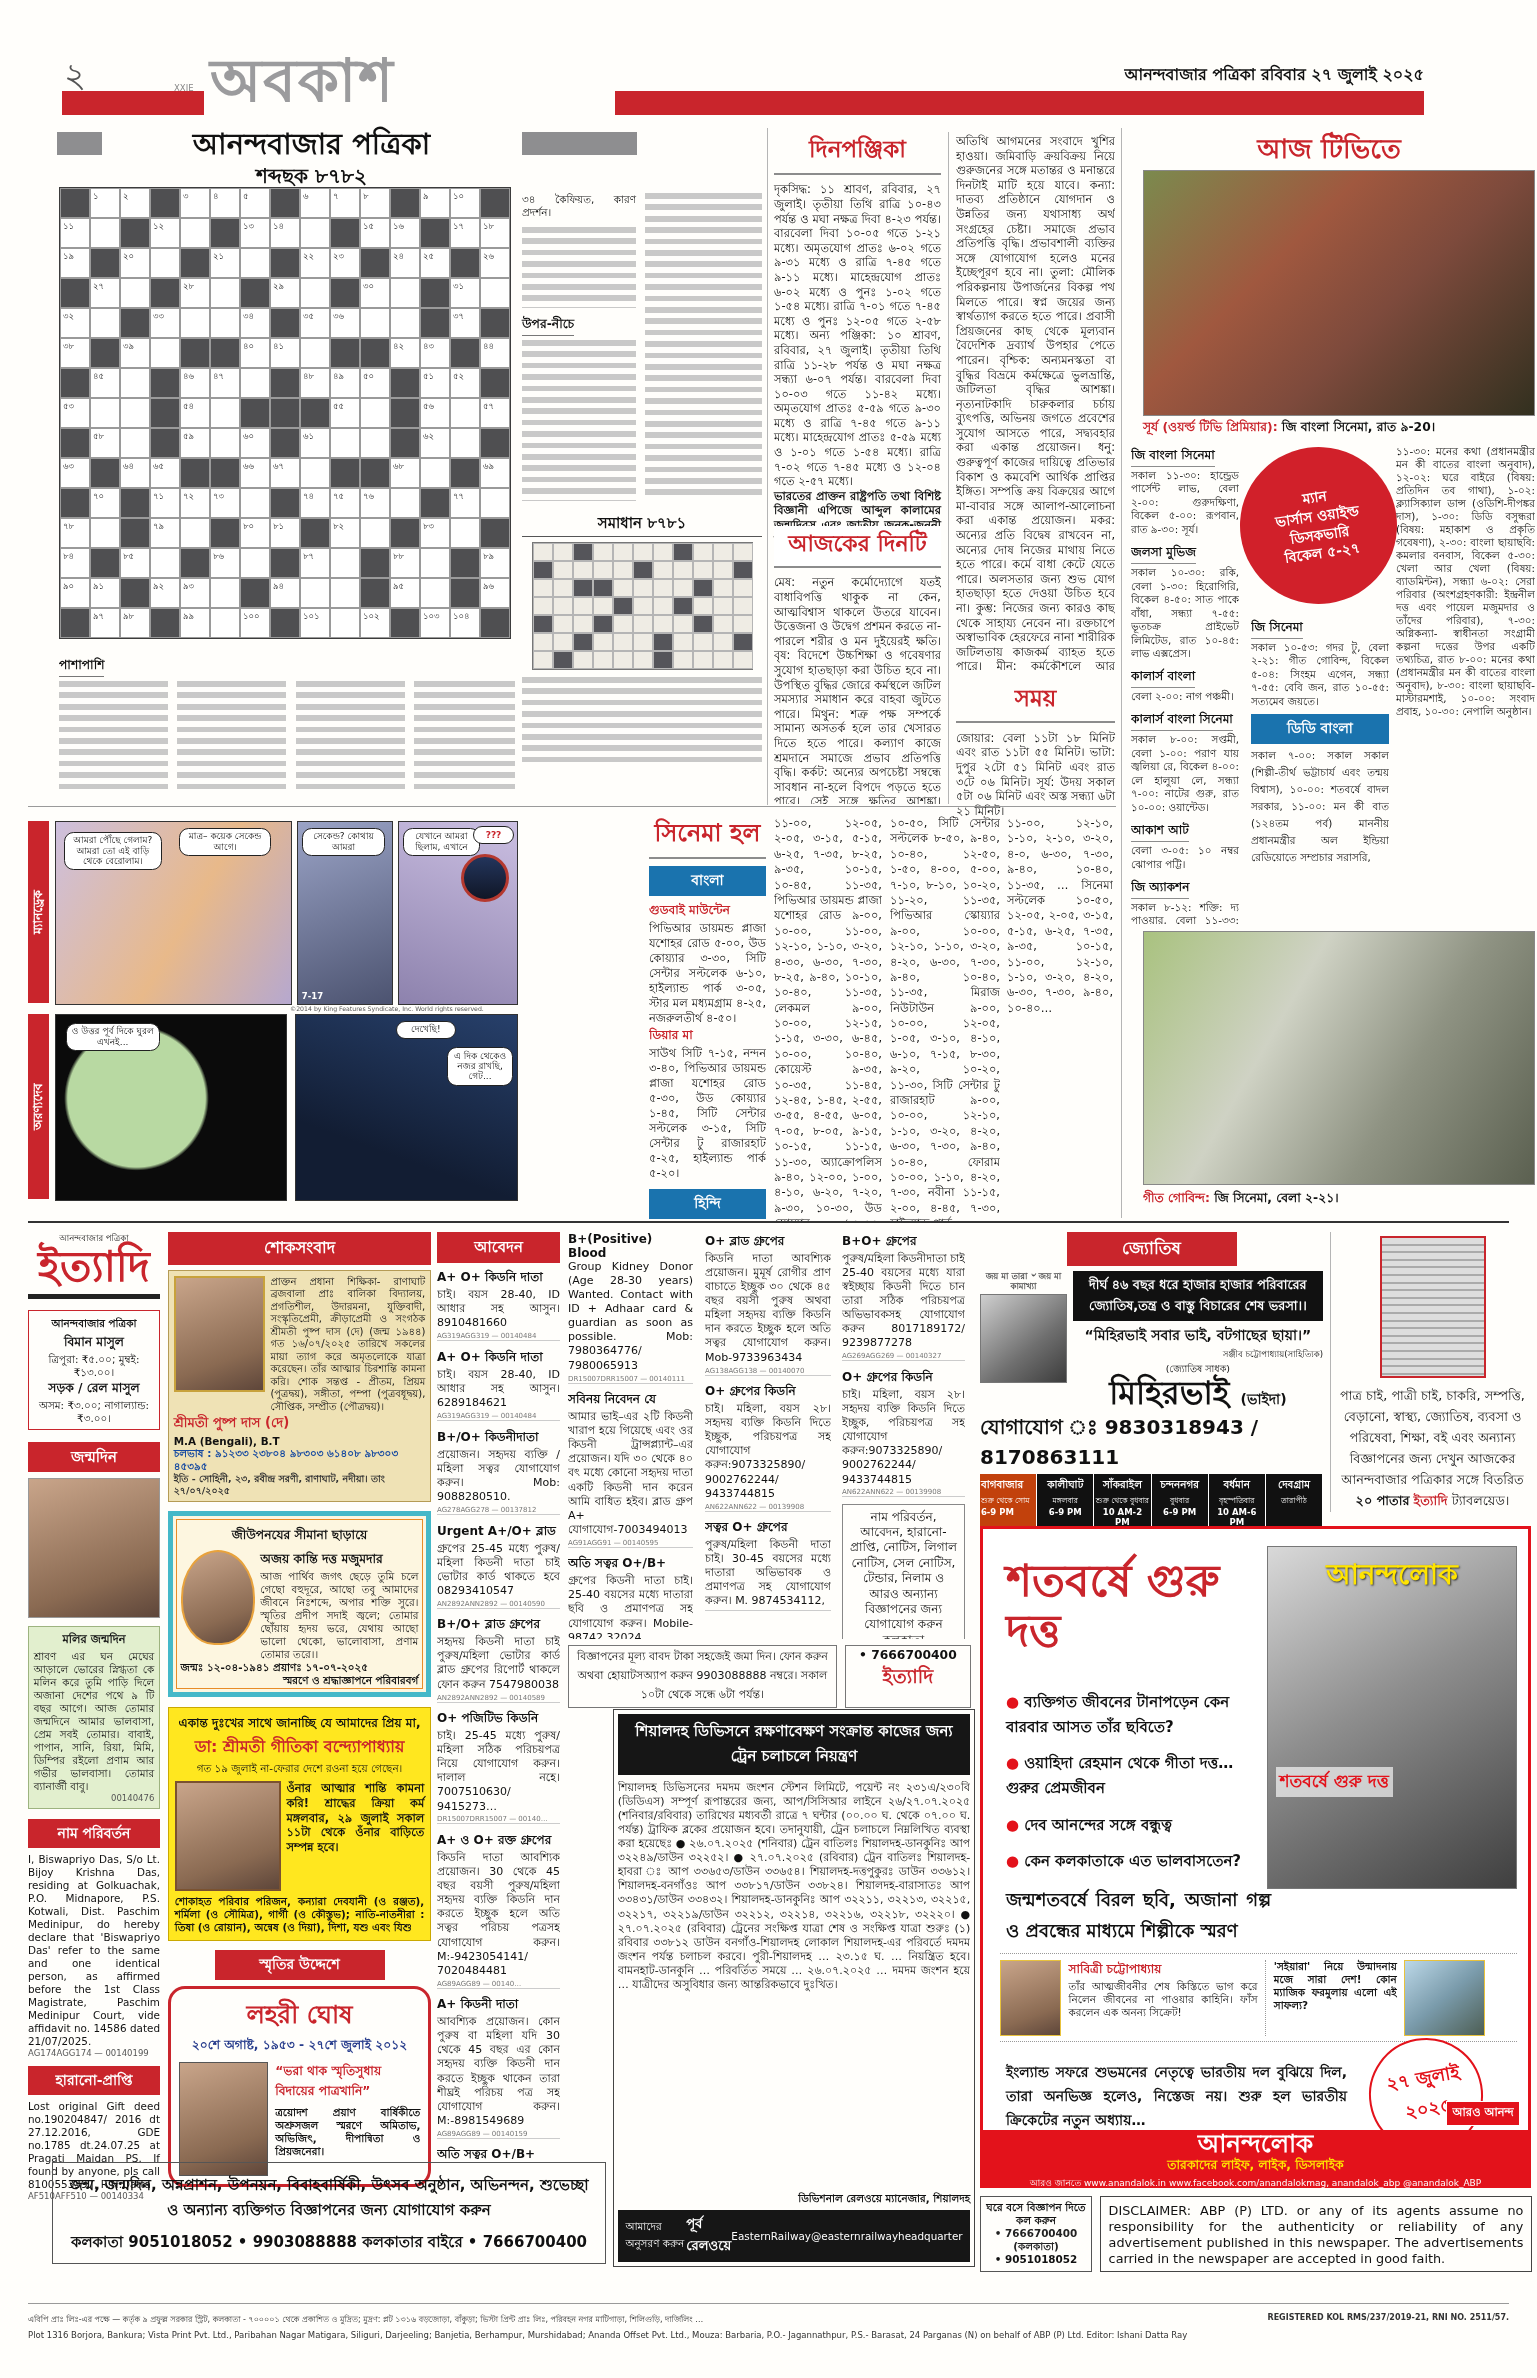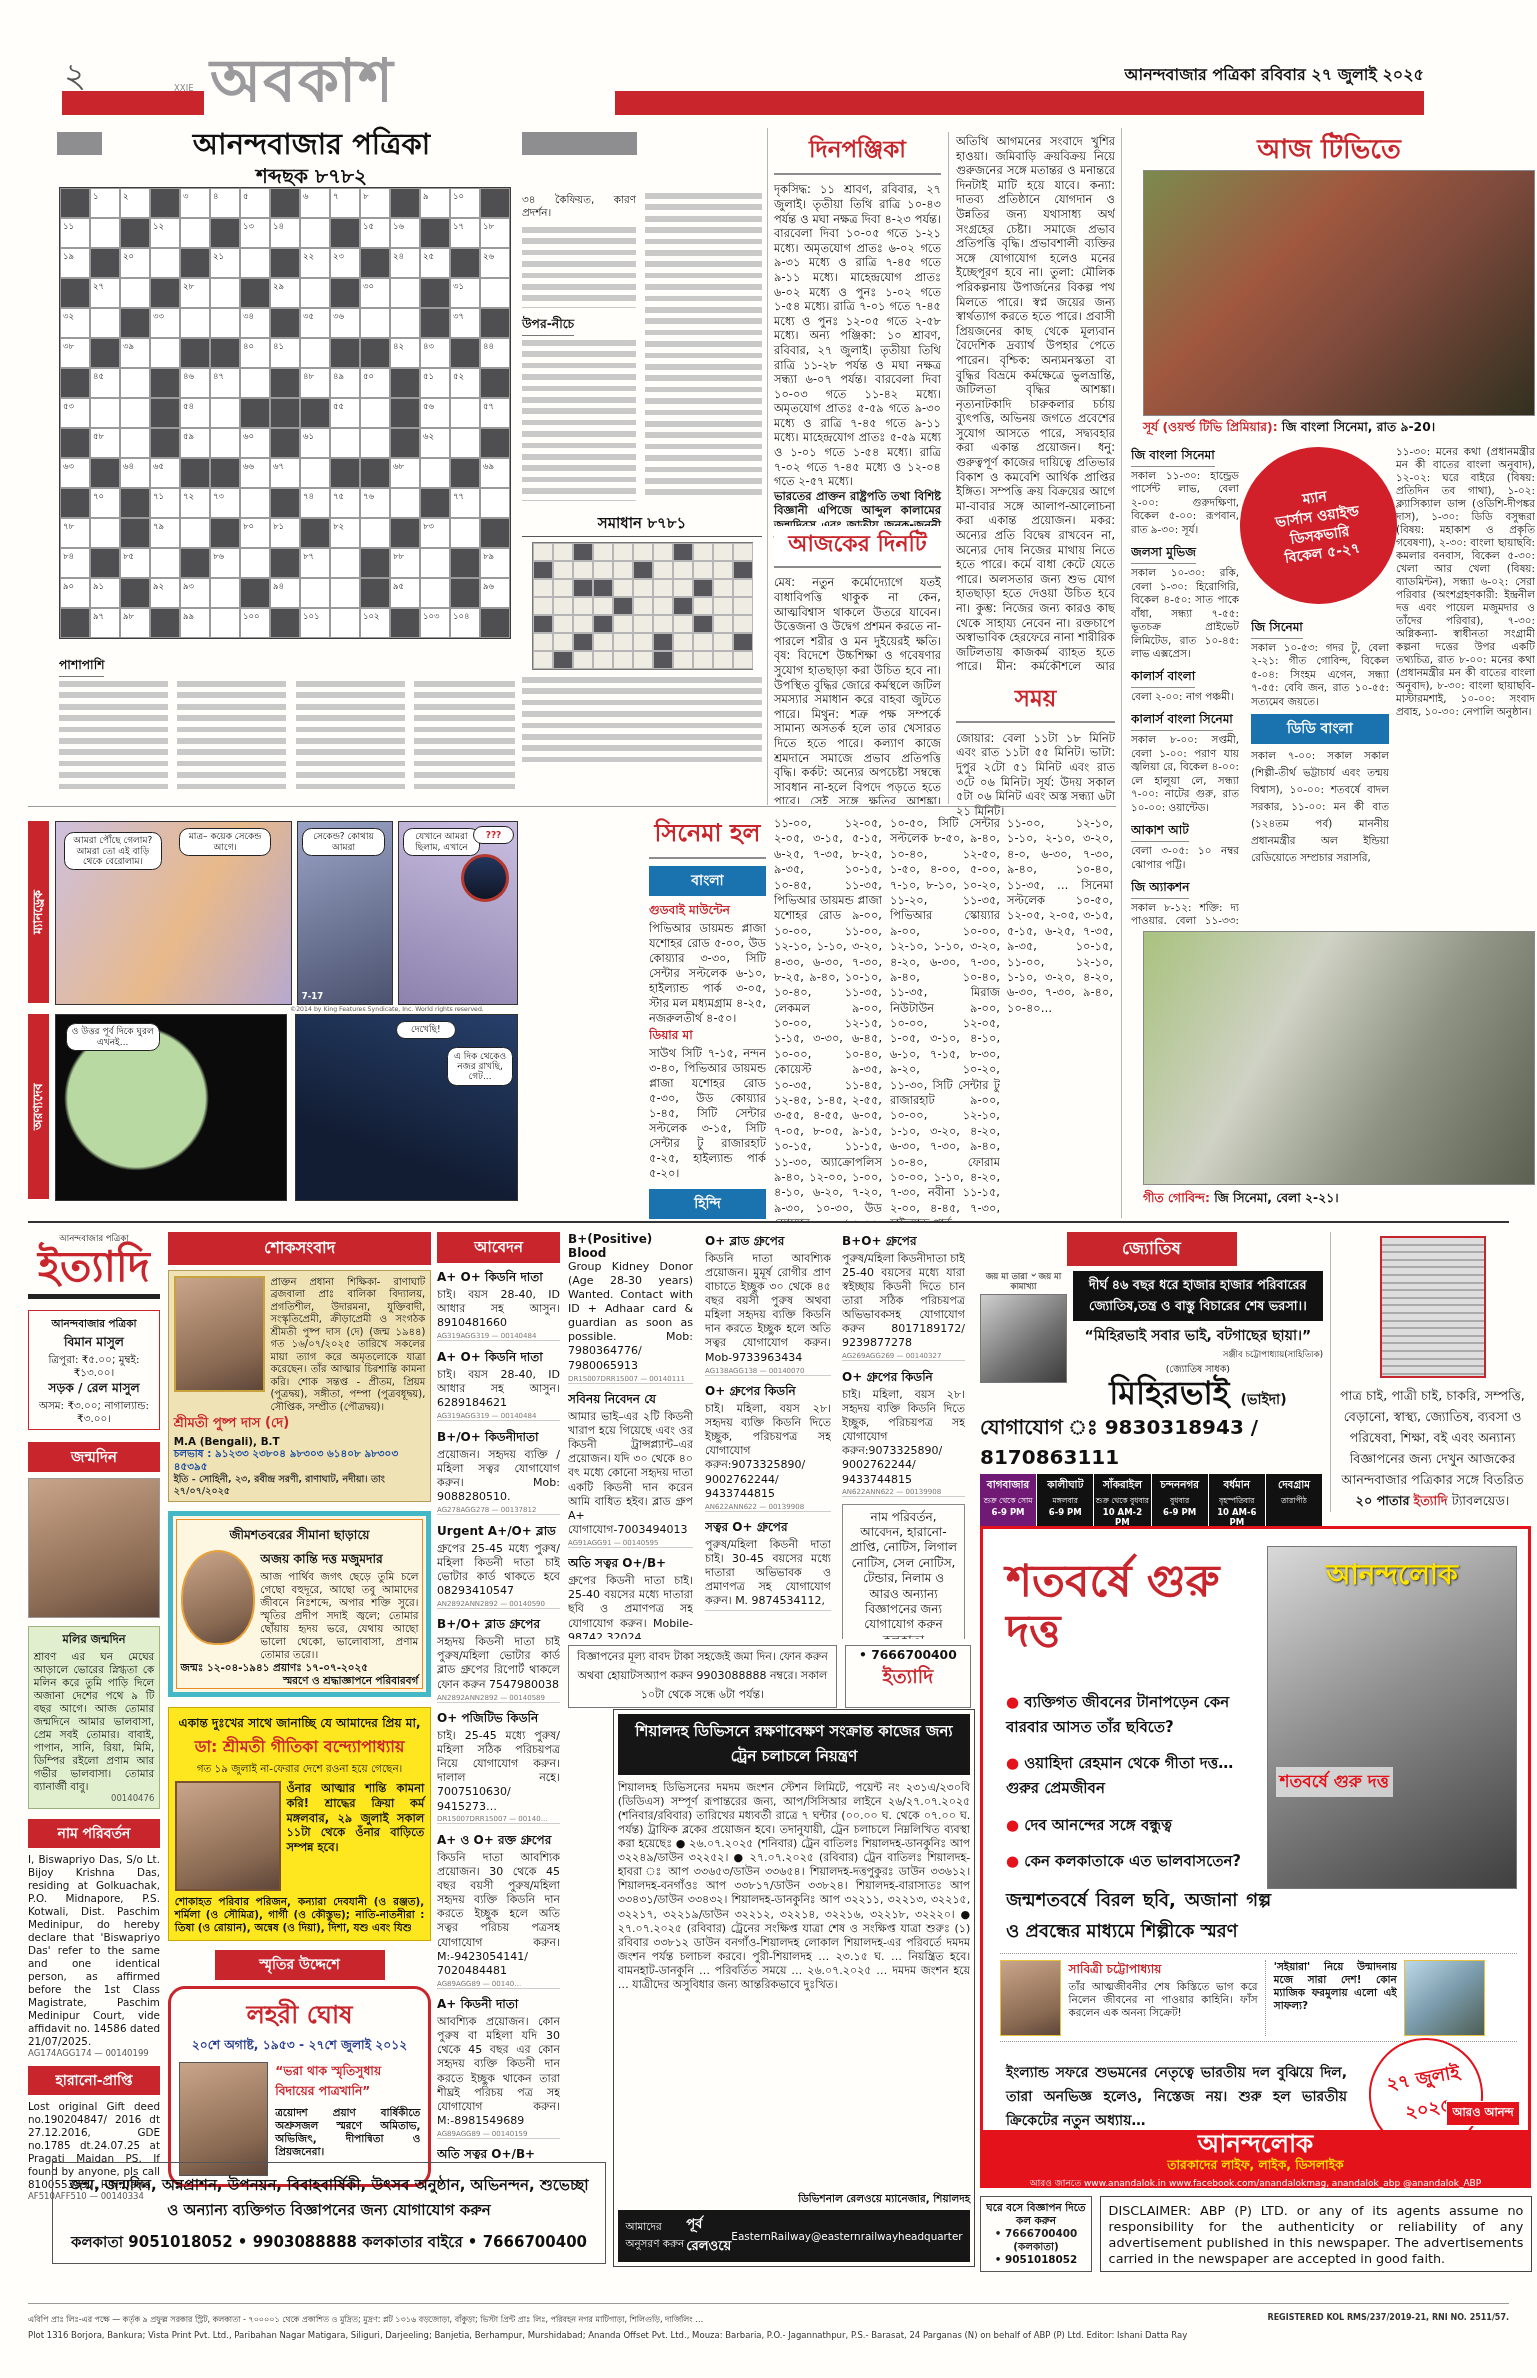--- a/index.html
+++ b/index.html
@@ -766,21 +766,21 @@
       <div style="display:flex;gap:5.7px;">
         <div class="sepia" style="width:87px;height:112px;border:2.8px solid #c8a23c;flex:none;"></div>
         <div class="xs j" style="font-size:10px;">প্রাক্তন প্রধানা শিক্ষিকা- রাণাঘাট ব্রজবালা প্রাঃ বালিকা বিদ্যালয়, প্রগতিশীল, উদারমনা, যুক্তিবাদী, সংস্কৃতিপ্রেমী, ক্রীড়াপ্রেমী ও সংগঠক শ্রীমতী পুষ্প দাস (দে) (জন্ম ১৯৪৪) গত ১৬/০৭/২০২৫ তারিখে সকলের মায়া ত্যাগ করে অমৃতলোকে যাত্রা করেছেন। তাঁর আত্মার চিরশান্তি কামনা করি। শোক সন্তপ্ত - প্রীতম, প্রিয়ম (পুত্রদ্বয়), সঙ্গীতা, পম্পা (পুত্রবধূদ্বয়), সৌপ্তিক, সম্প্রীত (পৌত্রদ্বয়)।</div>
       </div>
       <div class="b red" style="font-size:13.2px;">শ্রীমতী পুষ্প দাস (দে)</div>
       <div class="b" style="font-size:10.4px;">M.A (Bengali), B.T</div>
       <div class="xs b" style="color:#1549a0;">চলভাষ : ৯১২৩৩ ২৩৮০৪  ৯৮৩০৩ ৬১৪০৮  ৯৮৩০৩ ৪৫৩৯৫</div>
       <div class="xxs b" style="color:#333;font-size:9.5px;">ইতি - সোহিনী, ২৩, রবীন্দ্র সরণী, রাণাঘাট, নদীয়া। তাং ২৭/০৭/২০২৫</div>
     </div>
     <div style="border:5.7px solid #45b8c8;outline:1.9px solid #e88c28;outline-offset:-9.5px;background:#fdf6e0;margin-top:9.5px;padding:9.5px 7.6px 5.7px;">
-      <div class="b ctr" style="font-size:12.3px;">জীমশতবরের সীমানা ছাড়ায়ে</div>
+      <div class="b ctr" style="font-size:12.3px;">জীউপনযের সীমানা ছাড়ায়ে</div>
       <div style="display:flex;gap:5.7px;margin-top:3.8px;">
         <div class="sepia" style="width:70px;height:91px;border-radius:50% 50% 45% 45%;border:2.8px solid #e8a23c;flex:none;"></div>
         <div>
           <div class="b" style="font-size:12.3px;">অজয় কান্তি দত্ত মজুমদার</div>
           <div class="xs j">আজ পার্থিব জগৎ ছেড়ে তুমি চলে গেছো বহুদূরে, আছো তবু আমাদের জীবনে নিঃশব্দে, অপার শক্তি সুরে। স্মৃতির প্রদীপ সদাই জ্বলে; তোমার ছোঁয়ায় হৃদয় ভরে, যেথায় আছো ভালো থেকো, ভালোবাসা, প্রণাম তোমার তরে।।</div>
         </div>
       </div>
       <div class="xs b">জন্মঃ ১২-০৪-১৯৪১   প্রয়াণঃ ১৭-০৭-২০২৫</div>
       <div class="xs b" style="text-align:right;">স্মরণে ও শ্রদ্ধাজ্ঞাপনে পরিবারবর্গ</div>
     </div>
@@ -963,21 +963,21 @@
         <div style="background:#111;color:#fff;font-weight:bold;font-size:12.8px;text-align:center;padding:3.8px;">দীর্ঘ ৪৬ বছর ধরে হাজার হাজার পরিবারের জ্যোতিষ,তন্ত্র ও বাস্তু বিচারের শেষ ভরসা।।</div>
         <div class="ctr" style="font-size:14px;margin-top:2.8px;"><span class="b">“মিহিরভাই সবার ভাই, বটগাছের ছায়া।”</span></div>
         <div style="text-align:right;font-size:8.5px;">সঞ্জীব চট্টোপাধ্যায়(সাহিত্যিক)</div>
         <div class="ctr" style="font-size:9.5px;">(জ্যোতিষ সাধক)</div>
         <div class="ctr b" style="font-size:32px;line-height:1;"><span>মিহিরভাই</span> <span style="font-size:14px;">(ভাইদা)</span></div>
       </div>
     </div>
     <div class="b" style="font-size:20px;margin-top:3.8px;">যোগাযোগ ঃ 9830318943 / 8170863111</div>
     <div style="display:flex;margin-top:4.7px;">
 
-        <div style="flex:1;background:#701a75;color:#fff;text-align:center;border-right:1.9px solid #fff;padding:2.8px 0.9px;">
+        <div style="flex:1;background:#c2410c;color:#fff;text-align:left;border-right:1.9px solid #fff;padding:2.8px 0.9px;">
           <div style="font-size:10.4px;font-weight:bold;">বাগবাজার</div>
           <div style="font-size:7.6px;">শুক্র থেকে সোম</div>
           <div style="font-size:8.5px;font-weight:bold;">6-9 PM</div>
         </div>
 
         <div style="flex:1;background:#111;color:#fff;text-align:center;border-right:1.9px solid #fff;padding:2.8px 0.9px;">
           <div style="font-size:10.4px;font-weight:bold;">কালীঘাট</div>
           <div style="font-size:7.6px;">মঙ্গলবার</div>
           <div style="font-size:8.5px;font-weight:bold;">6-9 PM</div>
         </div>

